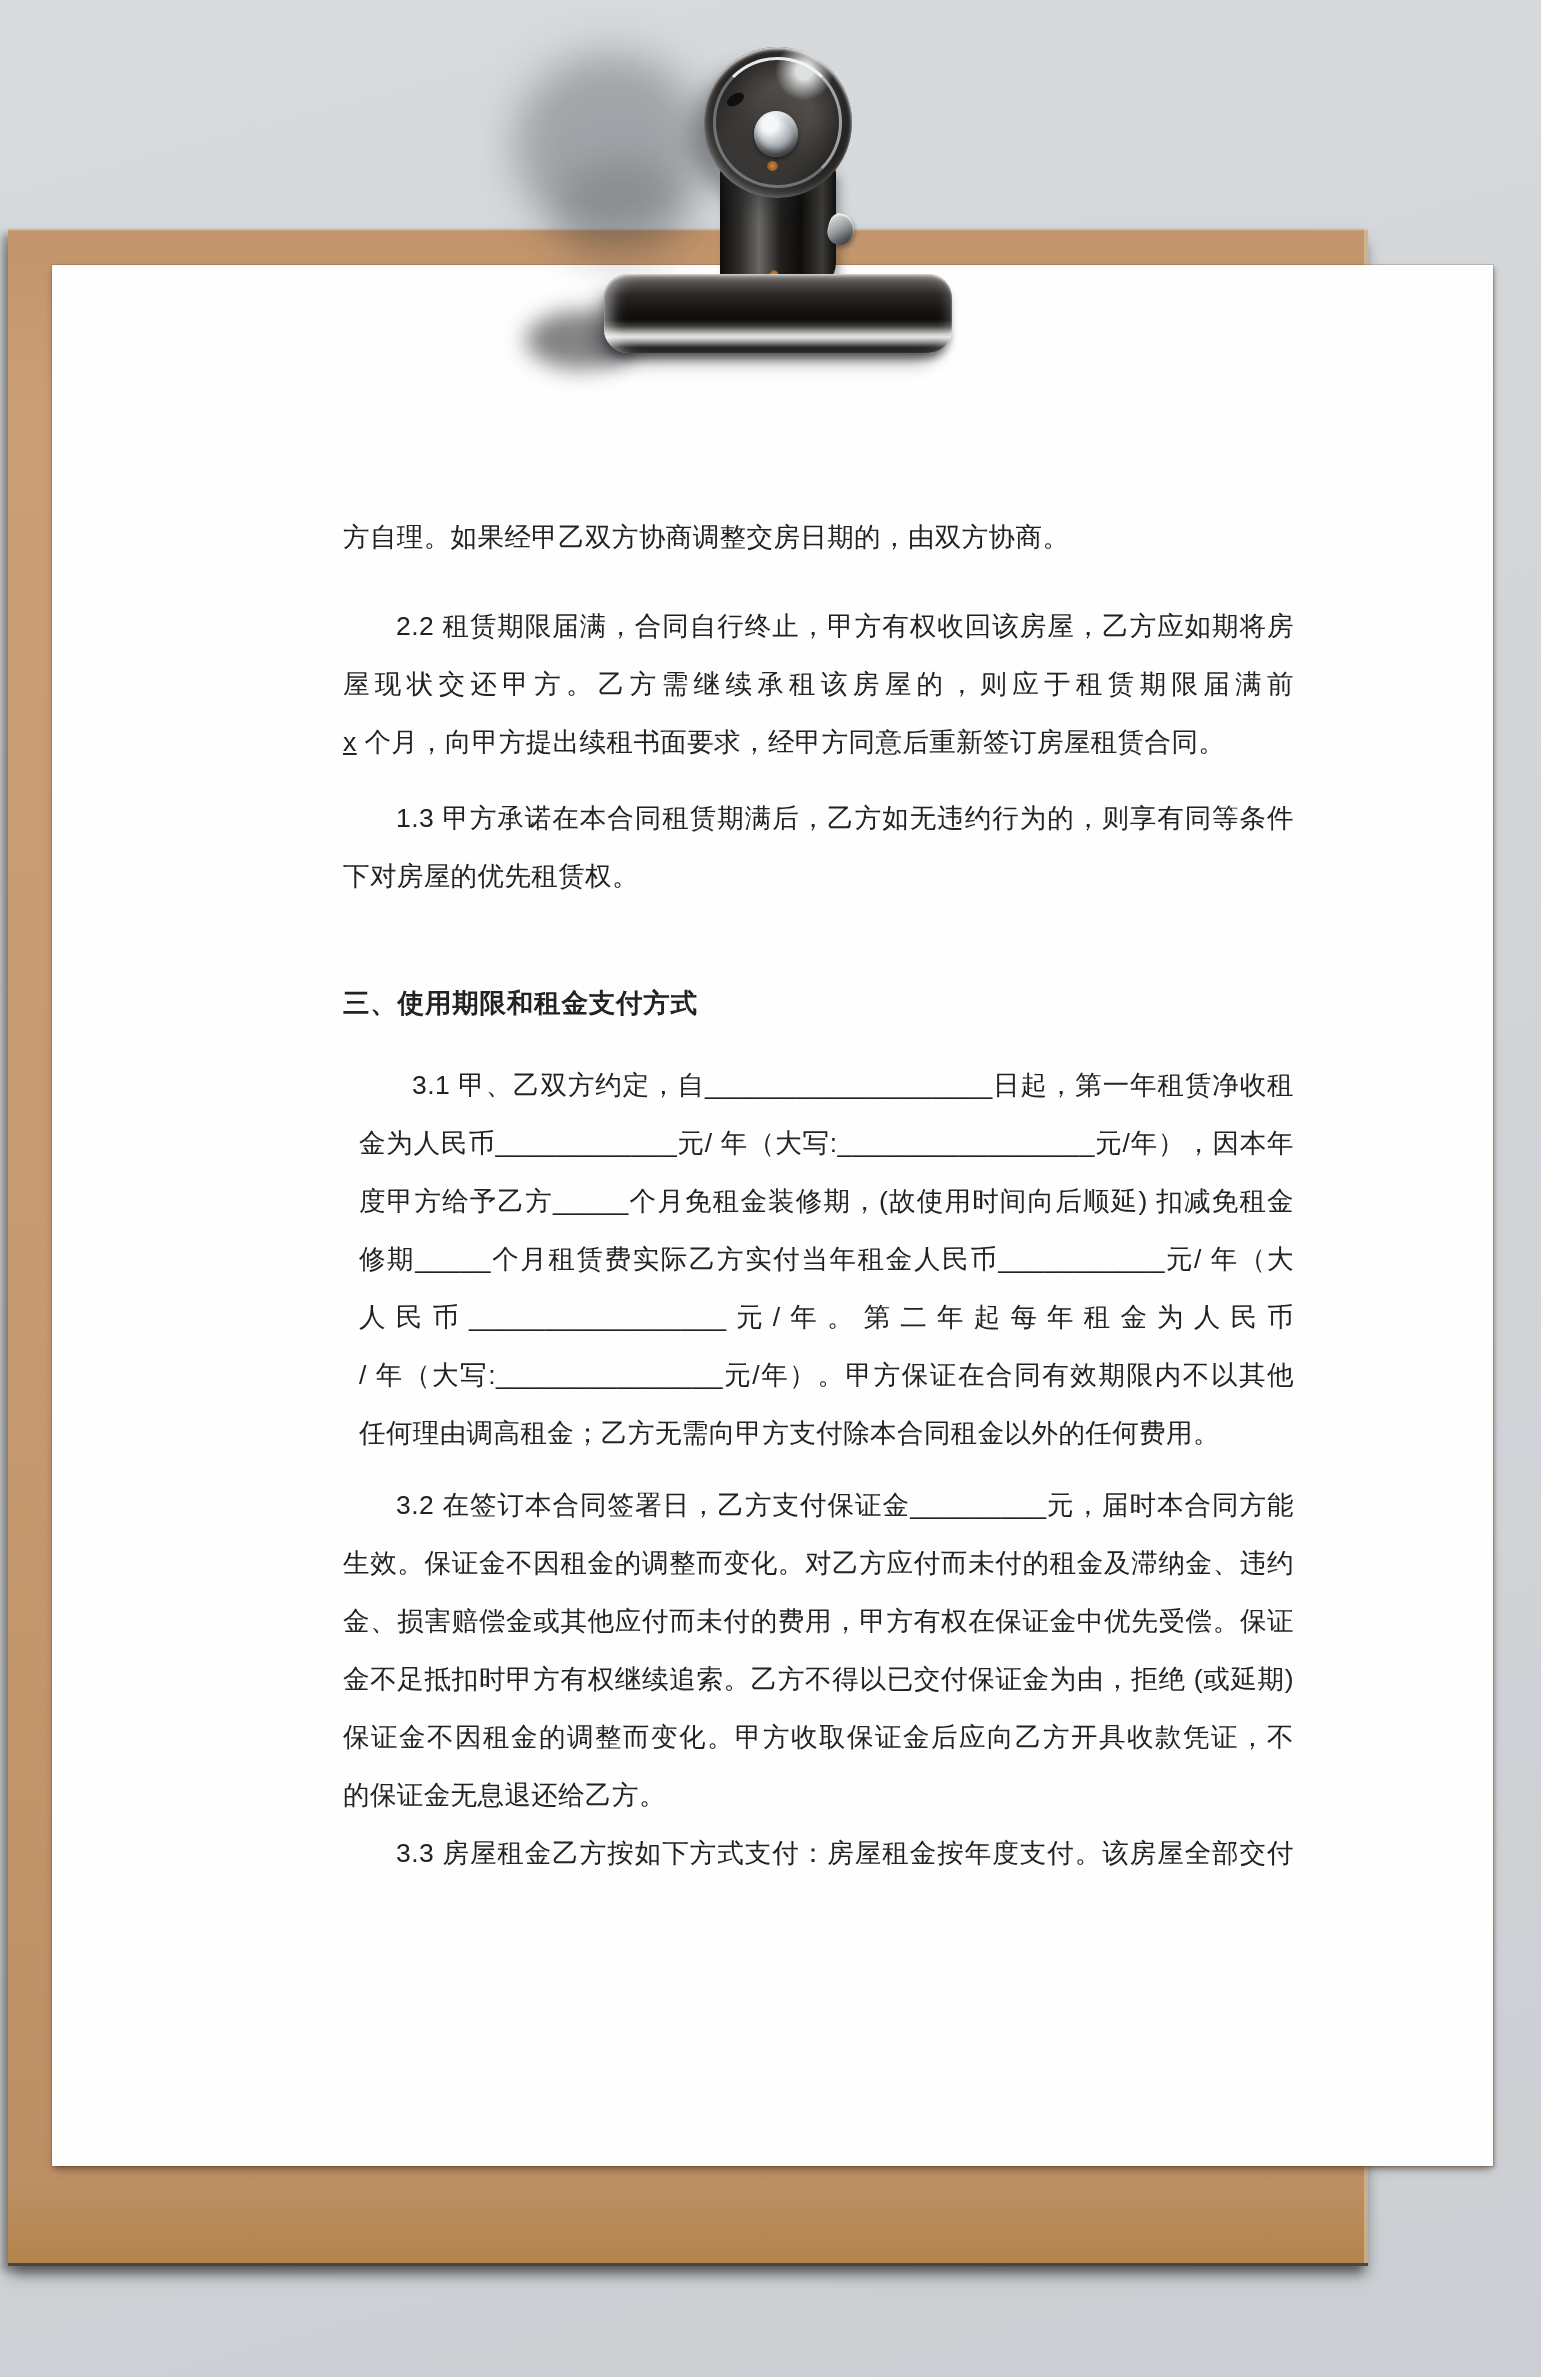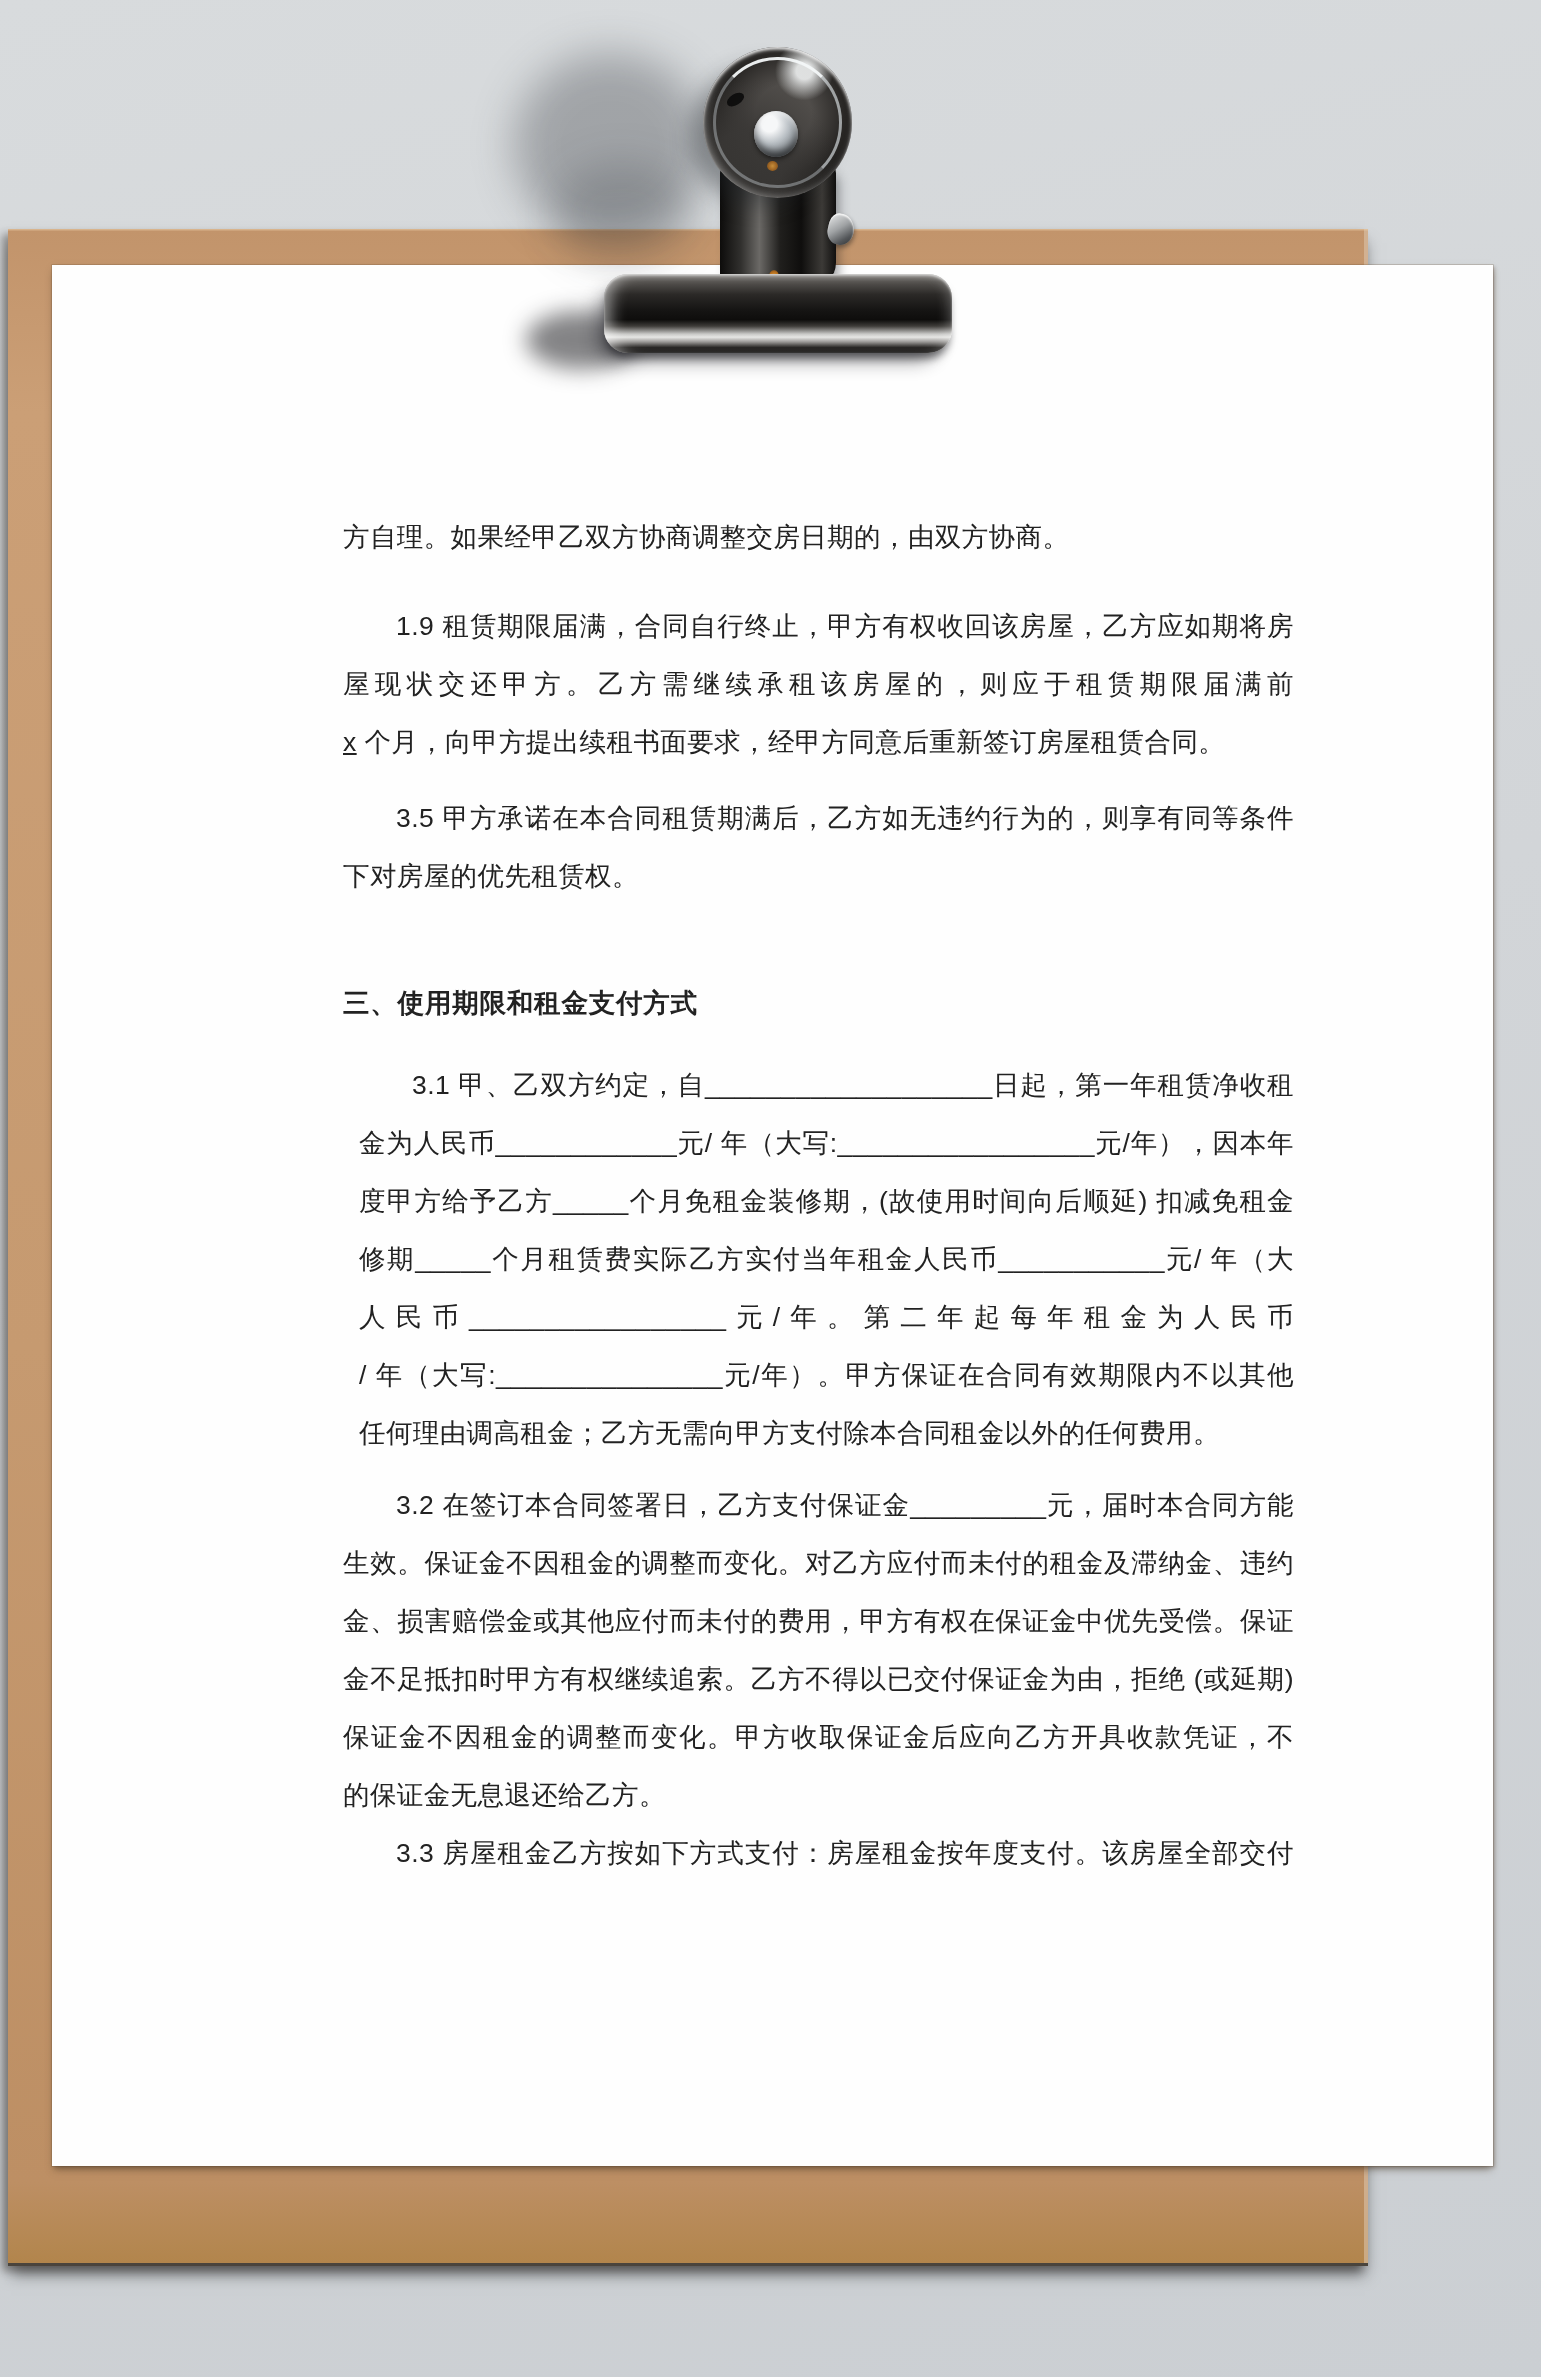--- a/index.html
+++ b/index.html
@@ -146,26 +146,26 @@
 <body>
 
 <div class="board">
 
   <div class="paper">
     <div class="text-area">
         <div class="block para">
           <div class="line">方自理。如果经甲乙双方协商调整交房日期的，由双方协商。</div>
         </div>
         <div class="block para">
-          <div class="line fill indent">1.9 租赁期限届满，合同自行终止，甲方有权收回该房屋，乙方应如期将房</div>
+          <div class="line fill indent">2.2 租赁期限届满，合同自行终止，甲方有权收回该房屋，乙方应如期将房</div>
           <div class="line fill">屋现状交还甲方。乙方需继续承租该房屋的，则应于租赁期限届满前</div>
           <div class="line"><span class="u">x</span> 个月，向甲方提出续租书面要求，经甲方同意后重新签订房屋租赁合同。</div>
         </div>
         <div class="block para">
-          <div class="line fill indent">3.5 甲方承诺在本合同租赁期满后，乙方如无违约行为的，则享有同等条件</div>
+          <div class="line fill indent">1.3 甲方承诺在本合同租赁期满后，乙方如无违约行为的，则享有同等条件</div>
           <div class="line">下对房屋的优先租赁权。</div>
         </div>
         <div class="block heading">
           <div class="line">三、使用期限和租金支付方式</div>
         </div>
         <div class="block para">
           <div class="line fill indent">3.1 甲、乙双方约定，自___________________日起，第一年租赁净收租</div>
           <div class="line fill">金为人民币____________元/ 年（大写:_________________元/年），因本年</div>
           <div class="line fill">度甲方给予乙方_____个月免租金装修期，(故使用时间向后顺延) 扣减免租金装</div>
           <div class="line fill">修期_____个月租赁费实际乙方实付当年租金人民币___________元/ 年（大写:</div>

